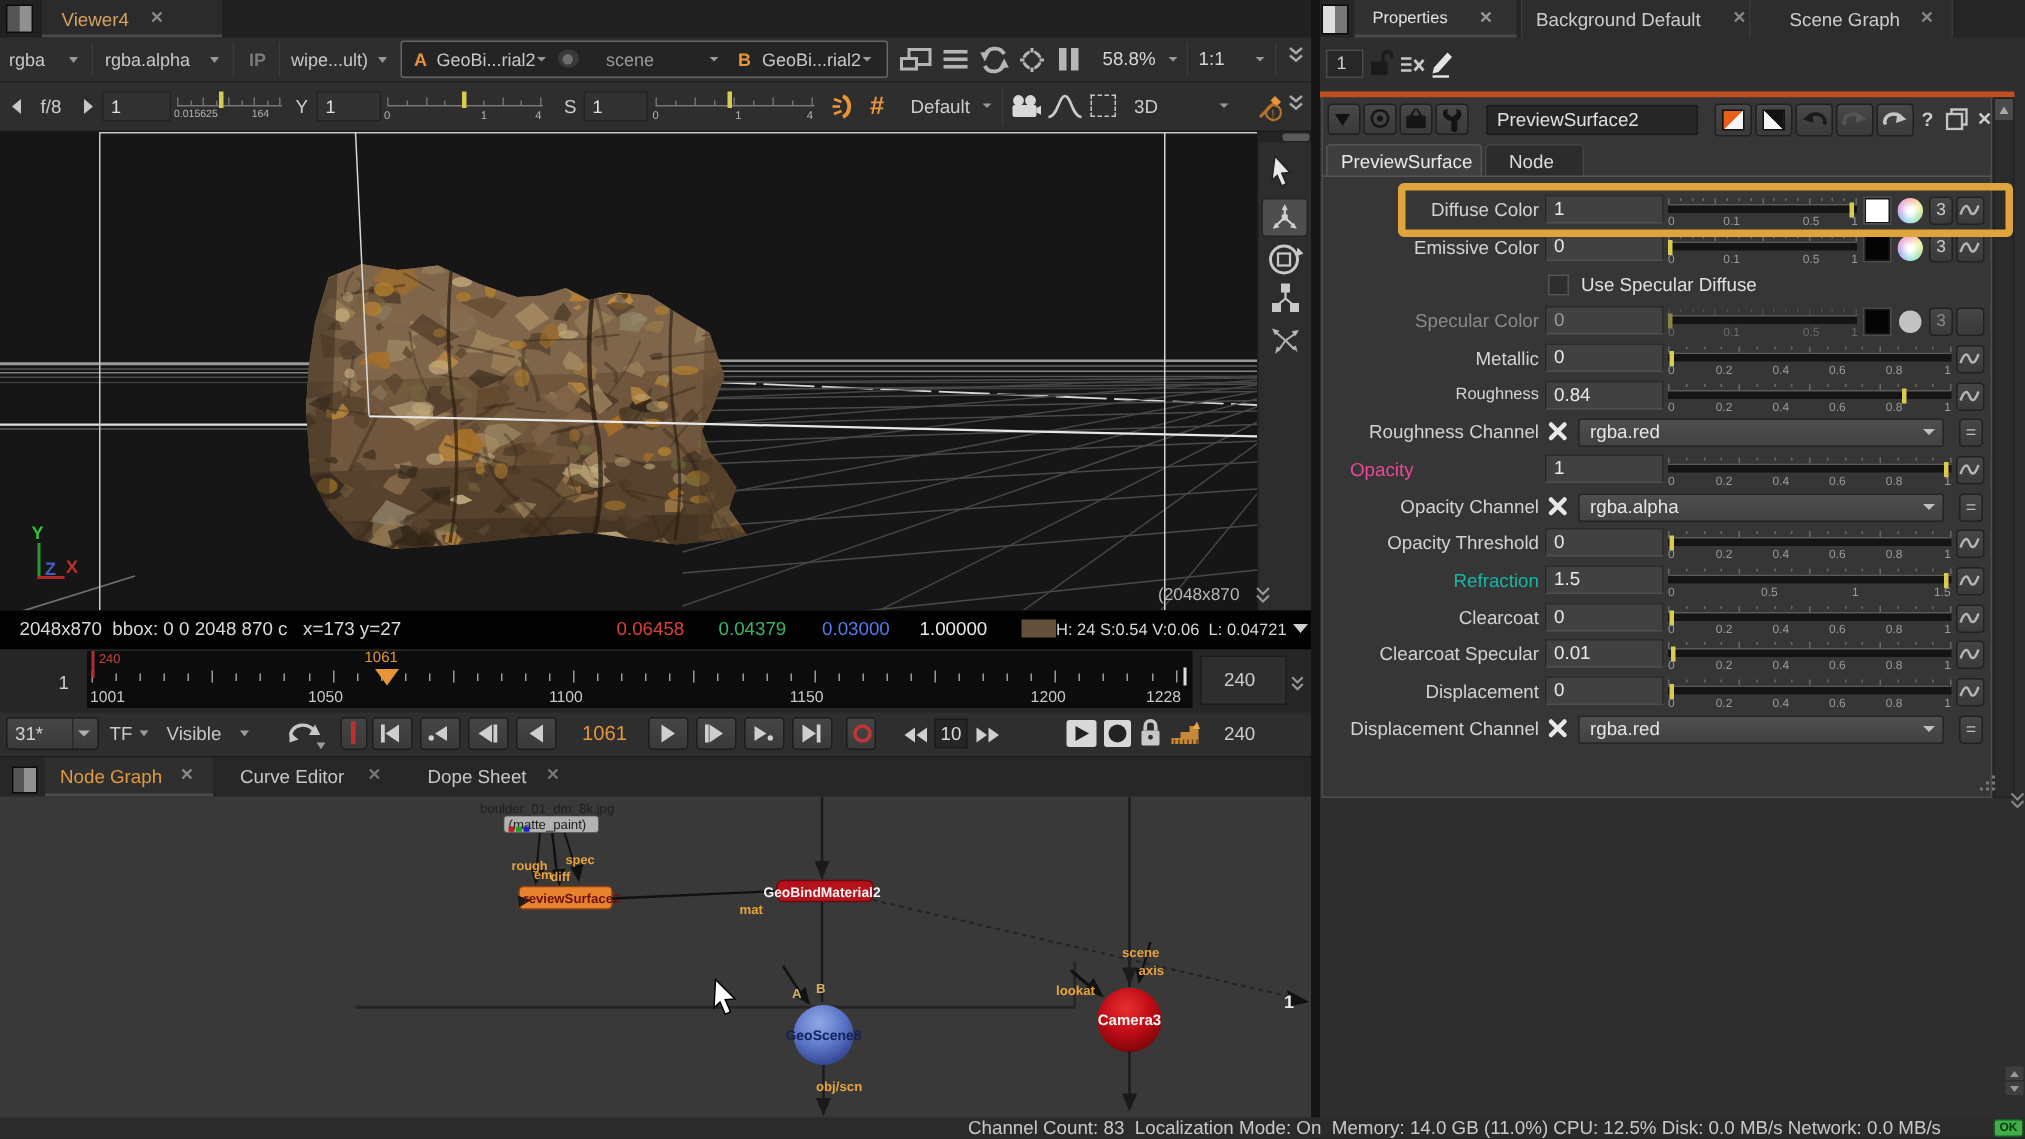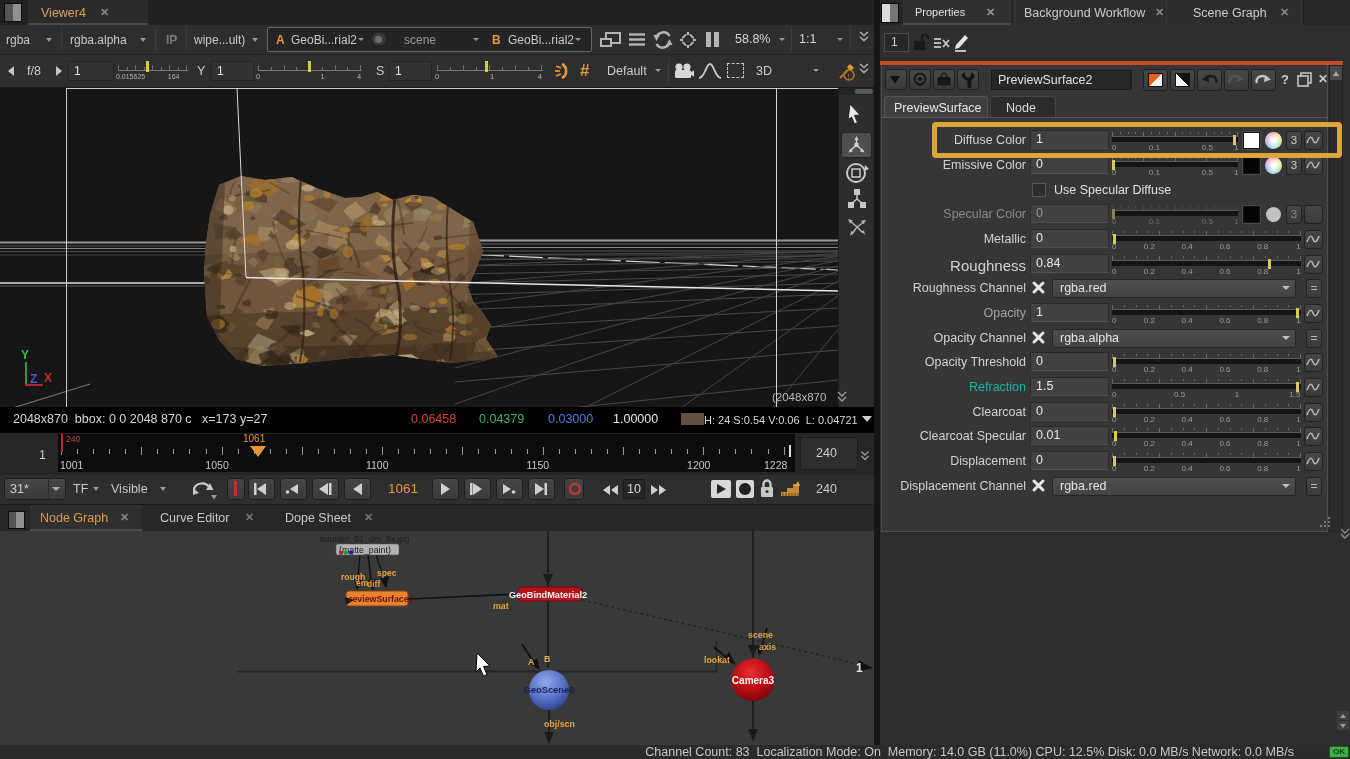--- a/index.html
+++ b/index.html
@@ -826,21 +826,21 @@
 <div style="position:absolute;left:874px;top:0px;width:6px;height:759px;background:#161616;"></div>
 <div style="position:absolute;left:880px;top:0px;width:470px;height:759px;background:#2e2e2e;"></div>
 <div style="position:absolute;left:880px;top:0px;width:470px;height:25px;background:#262626;"></div>
 <div style="position:absolute;left:881px;top:3px;width:18px;height:20px;background:#1c1c1c;border:1px solid #0c0c0c;"></div>
 <div style="position:absolute;left:882px;top:4px;width:8px;height:18px;background:#ddd;"></div>
 <div style="position:absolute;left:890px;top:4px;width:8px;height:18px;background:#777;"></div>
 <div style="position:absolute;left:903px;top:0px;width:108px;height:25px;background:#313131;border-bottom:2px solid #4a4a4a;"></div>
 <div style="position:absolute;left:915px;top:7px;font-size:11px;color:#e2e2e2;white-space:nowrap;line-height:1;">Properties</div>
 <div style="position:absolute;left:986px;top:7px;font-size:11px;color:#999;white-space:nowrap;line-height:1;font-weight:bold;">✕</div>
 <div style="position:absolute;left:1014px;top:0px;width:152px;height:25px;background:#2d2d2d;border-left:1px solid #3a3a3a;"></div>
-<div style="position:absolute;left:1024px;top:7px;font-size:12.5px;color:#cccccc;white-space:nowrap;line-height:1;">Background Workflow</div>
+<div style="position:absolute;left:1024px;top:7px;font-size:12.5px;color:#cccccc;white-space:nowrap;line-height:1;">Background Default</div>
 <div style="position:absolute;left:1155px;top:7px;font-size:11px;color:#888;white-space:nowrap;line-height:1;font-weight:bold;">✕</div>
 <div style="position:absolute;left:1166px;top:0px;width:136px;height:25px;background:#2d2d2d;border-left:1px solid #3a3a3a;border-right:1px solid #3a3a3a;"></div>
 <div style="position:absolute;left:1193px;top:7px;font-size:12.5px;color:#cccccc;white-space:nowrap;line-height:1;">Scene Graph</div>
 <div style="position:absolute;left:1280px;top:7px;font-size:11px;color:#888;white-space:nowrap;line-height:1;font-weight:bold;">✕</div>
 <div style="position:absolute;left:884px;top:33px;width:25px;height:19px;background:#272727;border:1px solid #4a4a4a;color:#ccc;font-size:12px;line-height:17px;padding-left:6px;">1</div>
 <svg style="position:absolute;left:913px;top:33px;" width="16" height="19" viewBox="0 0 16 19">
     <rect x="1" y="8" width="11" height="9" rx="1" fill="#1a1a1a"></rect>
     <path d="M9 8 V4.5 A3 3 0 0 1 15 4.5 V6" fill="none" stroke="#1a1a1a" stroke-width="2.2"></path>
   </svg>
 <svg style="position:absolute;left:933px;top:36px;" width="17" height="14" viewBox="0 0 17 14">
@@ -1025,21 +1025,21 @@
 <div style="position:absolute;top:243px;left:1112px;font-size:8px;color:#9a9a9a;line-height:1;">0</div>
 <div style="position:absolute;top:243px;left:1143.8px;font-size:8px;color:#9a9a9a;line-height:1;">0.2</div>
 <div style="position:absolute;top:243px;left:1181.6px;font-size:8px;color:#9a9a9a;line-height:1;">0.4</div>
 <div style="position:absolute;top:243px;left:1219.4px;font-size:8px;color:#9a9a9a;line-height:1;">0.6</div>
 <div style="position:absolute;top:243px;left:1257.2px;font-size:8px;color:#9a9a9a;line-height:1;">0.8</div>
 <div style="position:absolute;top:243px;left:1296.165px;font-size:8px;color:#9a9a9a;line-height:1;">1</div>
 <div style="position:absolute;left:1304px;top:230px;width:19px;height:19px;background:linear-gradient(#464646,#3a3a3a);border:1px solid #222;border-radius:3px;"></div>
 <svg style="position:absolute;left:1306px;top:234px;" width="15" height="11" viewBox="0 0 15 11">
     <path d="M1 8 C3.5 1,5.5 1,7 5 C8.5 9,10.5 9,13 2" stroke="#b5b5b5" stroke-width="1.6" fill="none"></path>
   </svg>
-<div style="position:absolute;top:258px;left:900px;width:126px;text-align:right;font-size:15px;color:#d2d2d2;line-height:1;white-space:nowrap;">Roughness</div>
+<div style="position:absolute;top:258px;left:900px;width:126px;text-align:right;font-size:11px;color:#d2d2d2;line-height:1;white-space:nowrap;">Roughness</div>
 <div style="position:absolute;left:1030px;top:254px;width:79px;height:19px;background:#414141;border:1px solid #2a2a2a;border-bottom-color:#4f4f4f;color:#e8e8e8;font-size:12.5px;line-height:17px;padding-left:5px;">0.84</div>
 <div style="position:absolute;left:1112.0px;top:256px;width:1px;height:4px;background:#686868;"></div>
 <div style="position:absolute;left:1123.75px;top:256px;width:1px;height:2px;background:#686868;"></div>
 <div style="position:absolute;left:1135.5px;top:256px;width:1px;height:2px;background:#686868;"></div>
 <div style="position:absolute;left:1147.25px;top:256px;width:1px;height:2px;background:#686868;"></div>
 <div style="position:absolute;left:1159.0px;top:256px;width:1px;height:4px;background:#686868;"></div>
 <div style="position:absolute;left:1170.75px;top:256px;width:1px;height:2px;background:#686868;"></div>
 <div style="position:absolute;left:1182.5px;top:256px;width:1px;height:2px;background:#686868;"></div>
 <div style="position:absolute;left:1194.25px;top:256px;width:1px;height:2px;background:#686868;"></div>
 <div style="position:absolute;left:1206.0px;top:256px;width:1px;height:4px;background:#686868;"></div>
@@ -1066,21 +1066,21 @@
 <div style="position:absolute;top:282px;left:900px;width:126px;text-align:right;font-size:12.5px;color:#d2d2d2;line-height:1;white-space:nowrap;">Roughness Channel</div>
 <svg style="position:absolute;left:1031px;top:280px;" width="15" height="15" viewBox="0 0 15 15">
     <g stroke="#e8e8e8" stroke-width="3" stroke-linecap="round">
       <line x1="3" y1="3" x2="12" y2="12"></line>
       <line x1="12" y1="3" x2="3" y2="12"></line>
     </g>
   </svg>
 <div style="position:absolute;left:1052px;top:279px;width:244px;height:19px;background:linear-gradient(#4e4e4e,#424242);border:1px solid #252525;border-radius:2px;color:#e5e5e5;font-size:12.5px;line-height:17px;padding-left:7px;">rgba.red</div>
 <div style="position:absolute;left:1282px;top:286px;width:0;height:0;border-left:4.0px solid transparent;border-right:4.0px solid transparent;border-top:4.5px solid #c0c0c0;"></div>
 <div style="position:absolute;left:1306px;top:279px;width:16px;height:19px;background:linear-gradient(#464646,#3a3a3a);border:1px solid #222;border-radius:3px;color:#bbb;font-size:12px;line-height:16px;text-align:center;">=</div>
-<div style="position:absolute;top:307px;left:900px;width:126px;text-align:right;font-size:12.5px;color:#a3a3a3;line-height:1;white-space:nowrap;">Opacity</div>
+<div style="position:absolute;top:307px;left:900px;width:126px;text-align:left;font-size:12.5px;color:#ec4899;line-height:1;white-space:nowrap;">Opacity</div>
 <div style="position:absolute;left:1030px;top:303px;width:79px;height:19px;background:#414141;border:1px solid #2a2a2a;border-bottom-color:#4f4f4f;color:#e8e8e8;font-size:12.5px;line-height:17px;padding-left:5px;">1</div>
 <div style="position:absolute;left:1112.0px;top:305px;width:1px;height:4px;background:#686868;"></div>
 <div style="position:absolute;left:1123.75px;top:305px;width:1px;height:2px;background:#686868;"></div>
 <div style="position:absolute;left:1135.5px;top:305px;width:1px;height:2px;background:#686868;"></div>
 <div style="position:absolute;left:1147.25px;top:305px;width:1px;height:2px;background:#686868;"></div>
 <div style="position:absolute;left:1159.0px;top:305px;width:1px;height:4px;background:#686868;"></div>
 <div style="position:absolute;left:1170.75px;top:305px;width:1px;height:2px;background:#686868;"></div>
 <div style="position:absolute;left:1182.5px;top:305px;width:1px;height:2px;background:#686868;"></div>
 <div style="position:absolute;left:1194.25px;top:305px;width:1px;height:2px;background:#686868;"></div>
 <div style="position:absolute;left:1206.0px;top:305px;width:1px;height:4px;background:#686868;"></div>

